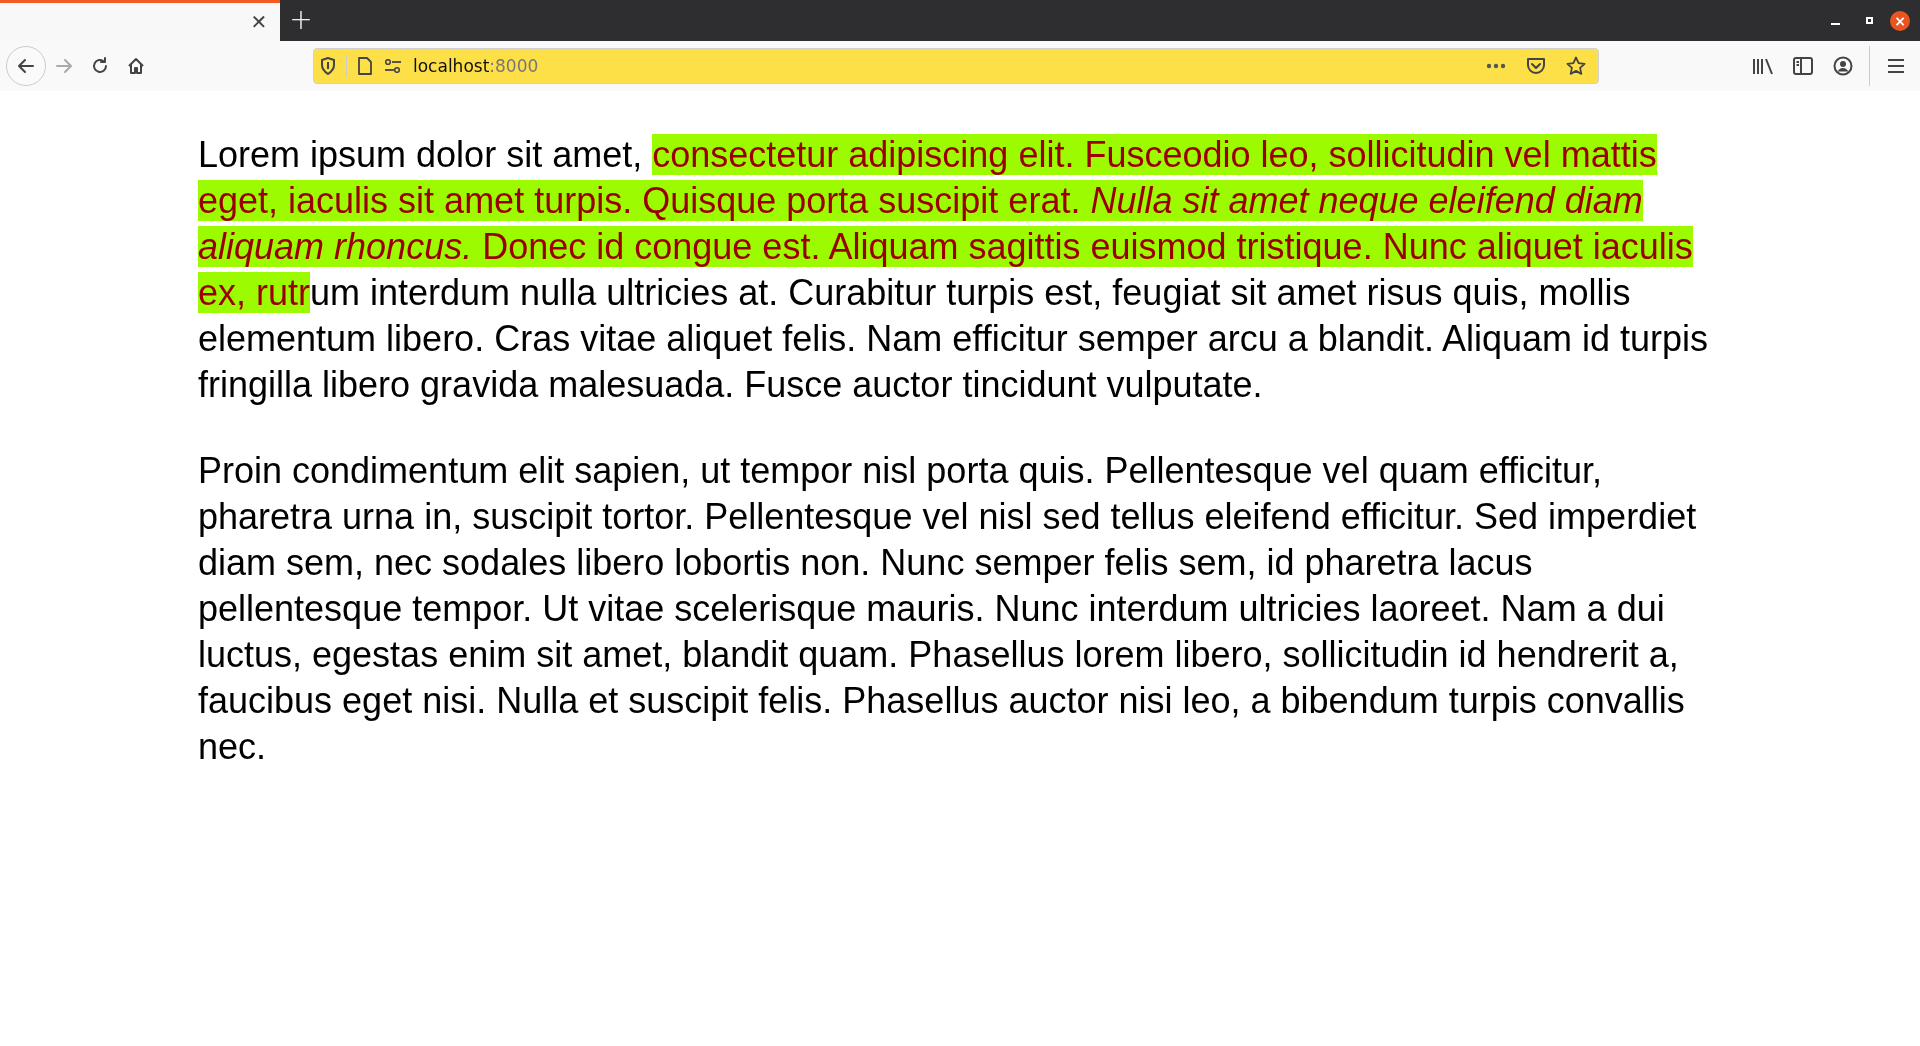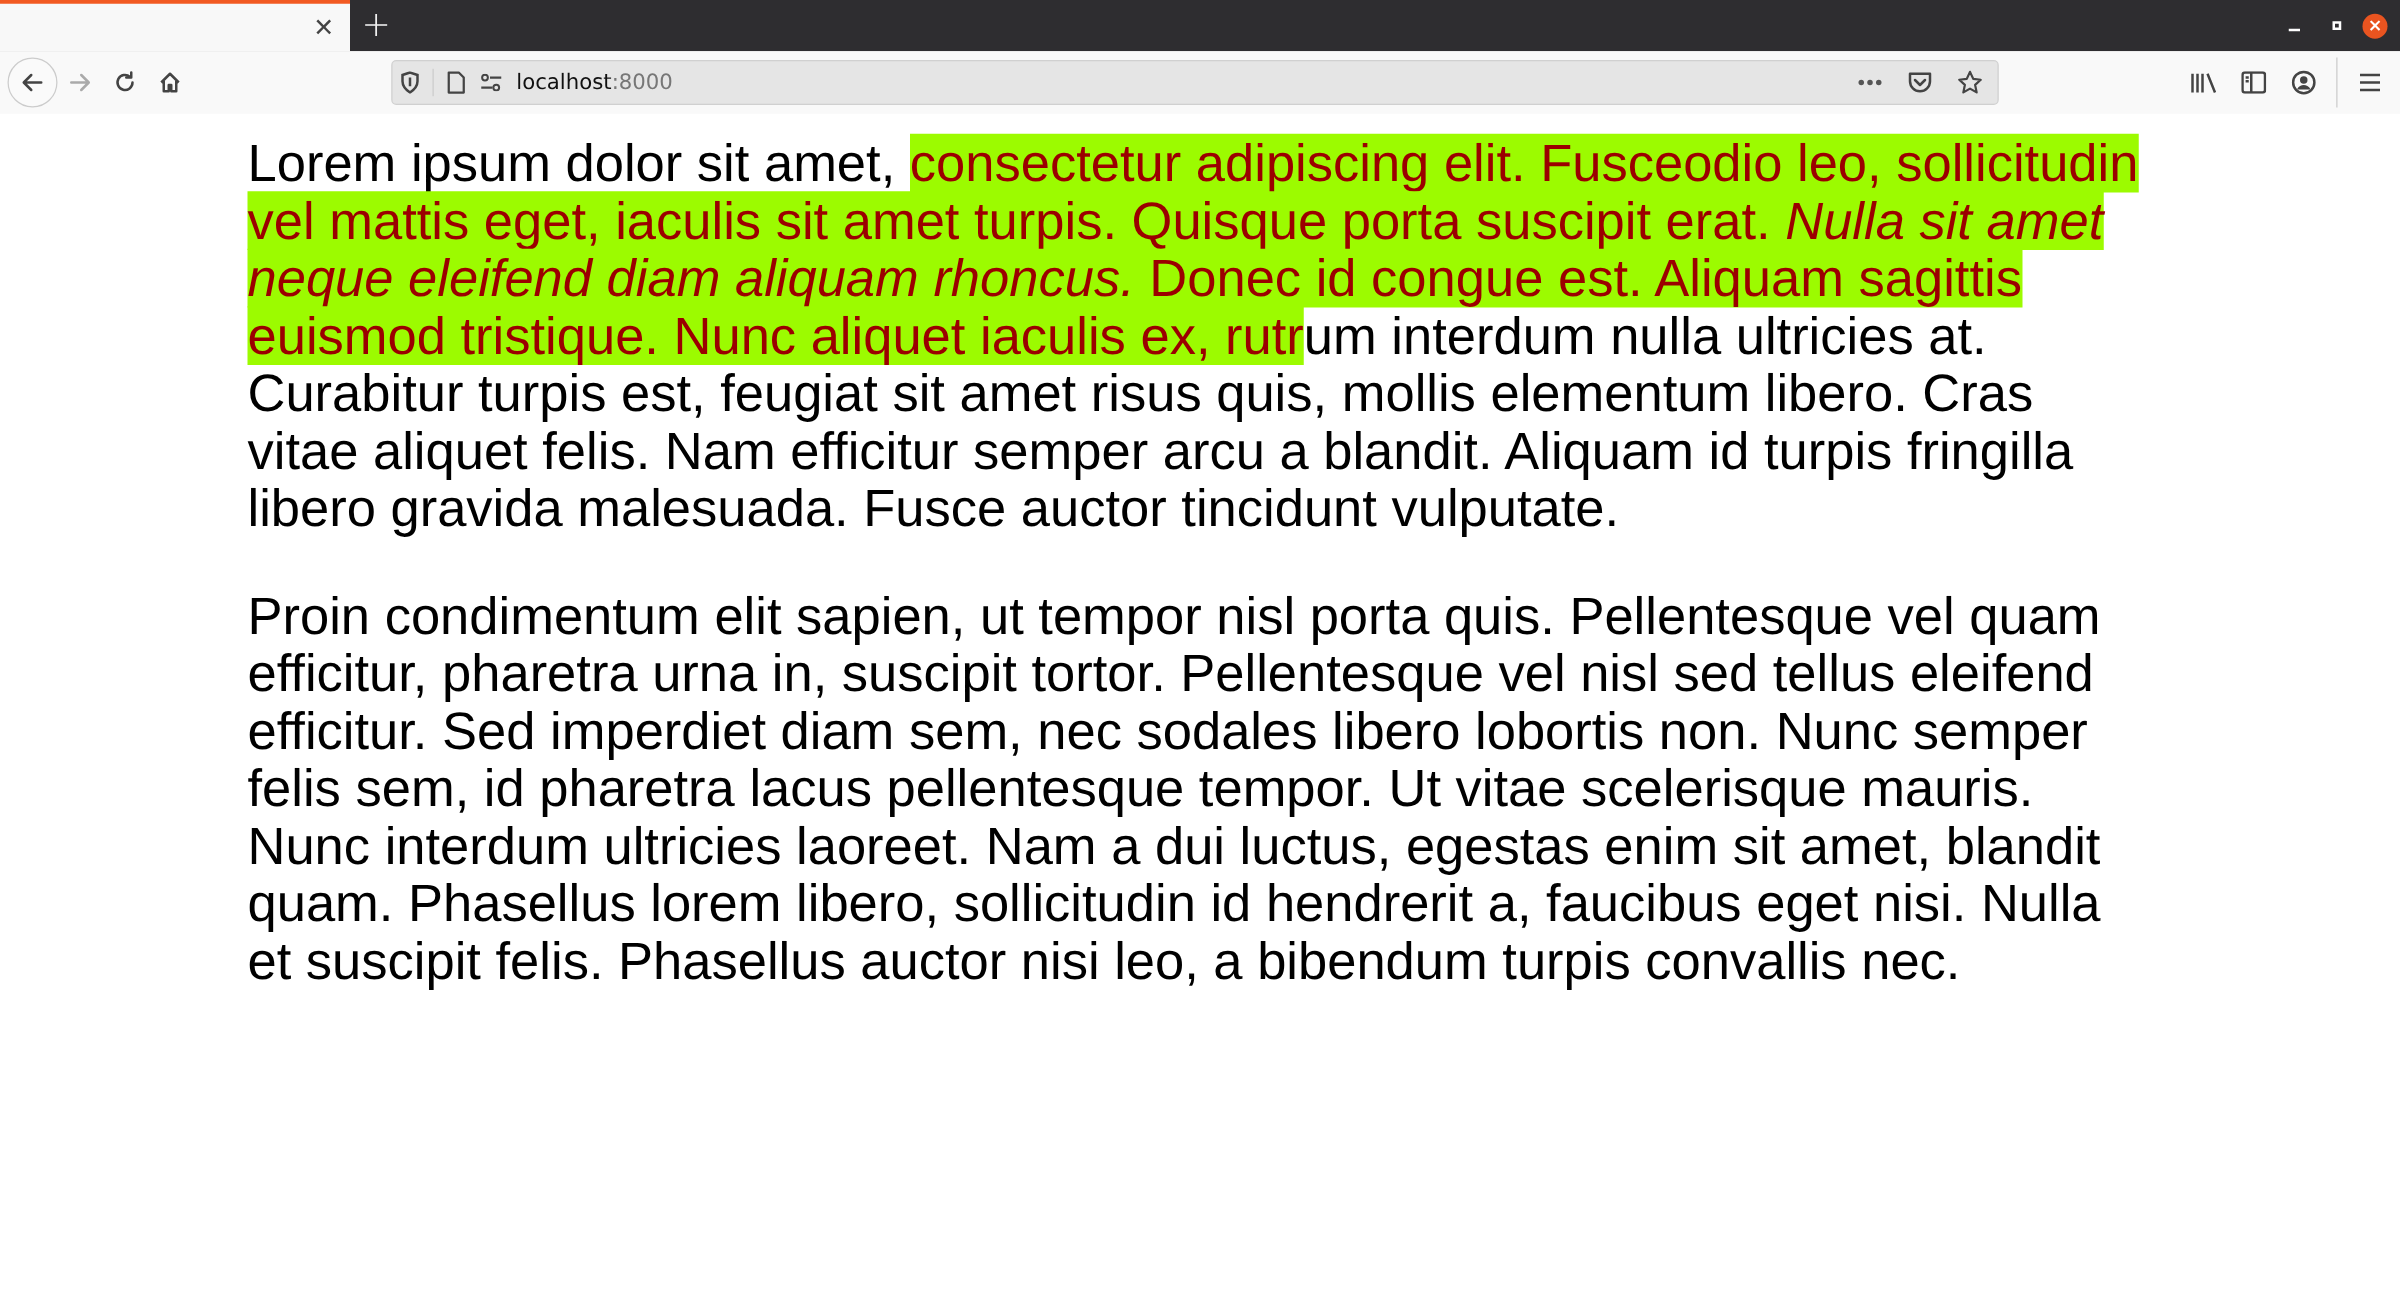--- a/index.html
+++ b/index.html
@@ -14,32 +14,32 @@
   .win-ctrls { position: absolute; right: 0; top: 0; height: 41px; display: flex; align-items: center; }
   .win-btn { width: 34px; height: 34px; display: flex; align-items: center; justify-content: center; cursor: pointer; }
   .win-min { width: 9px; height: 2px; background: #fff; margin-top: 6px; }
   .win-max { width: 7px; height: 7px; border: 2px solid #fff; }
   .win-close { width: 20px; height: 20px; border-radius: 50%; background: #e95420; color: #fff; font-size: 14px; font-weight: bold; display: flex; align-items: center; justify-content: center; margin-right: 6px; }
 
   
   .navbar { position: absolute; left: 0; top: 41px; width: 1920px; height: 50px; background: #f9f9f9; display: flex; align-items: center; }
   .nav-btn { width: 36px; height: 36px; display: flex; align-items: center; justify-content: center; color: #555; cursor: pointer; }
   .back-btn { margin-left: 6px; border: 1px solid #ccc; border-radius: 50%; width: 40px; height: 40px; background: #fafafa; }
-  .urlbar { position: absolute; left: 313px; top: 7px; width: 1286px; height: 36px; background: #e5e5e5; border: 1px solid #d0d0d0; border-radius: 4px; display: flex; align-items: center; }
+  .urlbar { position: absolute; left: 313px; top: 7px; width: 1286px; height: 36px; background: #fde047; border: 1px solid #d0d0d0; border-radius: 4px; display: flex; align-items: center; }
   .url-icon { width: 28px; height: 34px; display: flex; align-items: center; justify-content: center; color: #555; }
   .url-sep { width: 1px; height: 22px; background: #ccc; margin: 0 4px; }
   .url-text { font-family: "DejaVu Sans", sans-serif; font-size: 17px; color: #111; margin-left: 6px; }
   .url-port { color: #777; }
   .url-right { position: absolute; right: 8px; top: 0; height: 34px; display: flex; align-items: center; gap: 12px; }
   .toolbar-right { position: absolute; right: 0; top: 0; height: 50px; display: flex; align-items: center; }
   .tb-icon { width: 40px; height: 40px; display: flex; align-items: center; justify-content: center; color: #444; cursor: pointer; }
   .tb-sep { width: 1px; height: 40px; background: #ccc; margin: 0 6px; }
 
   
-  .content { position: absolute; left: 198px; top: 108px; width: 1520px; font-family: "Liberation Sans", sans-serif; font-size: 42px; line-height: 46px; color: #000; }
+  .content { position: absolute; left: 198px; top: 132px; width: 1520px; font-family: "Liberation Sans", sans-serif; font-size: 36px; line-height: 46px; color: #000; }
   .content p { margin-bottom: 40px; }
   .hl { background: #9cfb00; color: #9b0000; }
   .hl em { font-style: italic; }
 </style>
 </head>
 <body>
 
 <div class="tabstrip">
   <div class="tab-active">
     <span></span>

